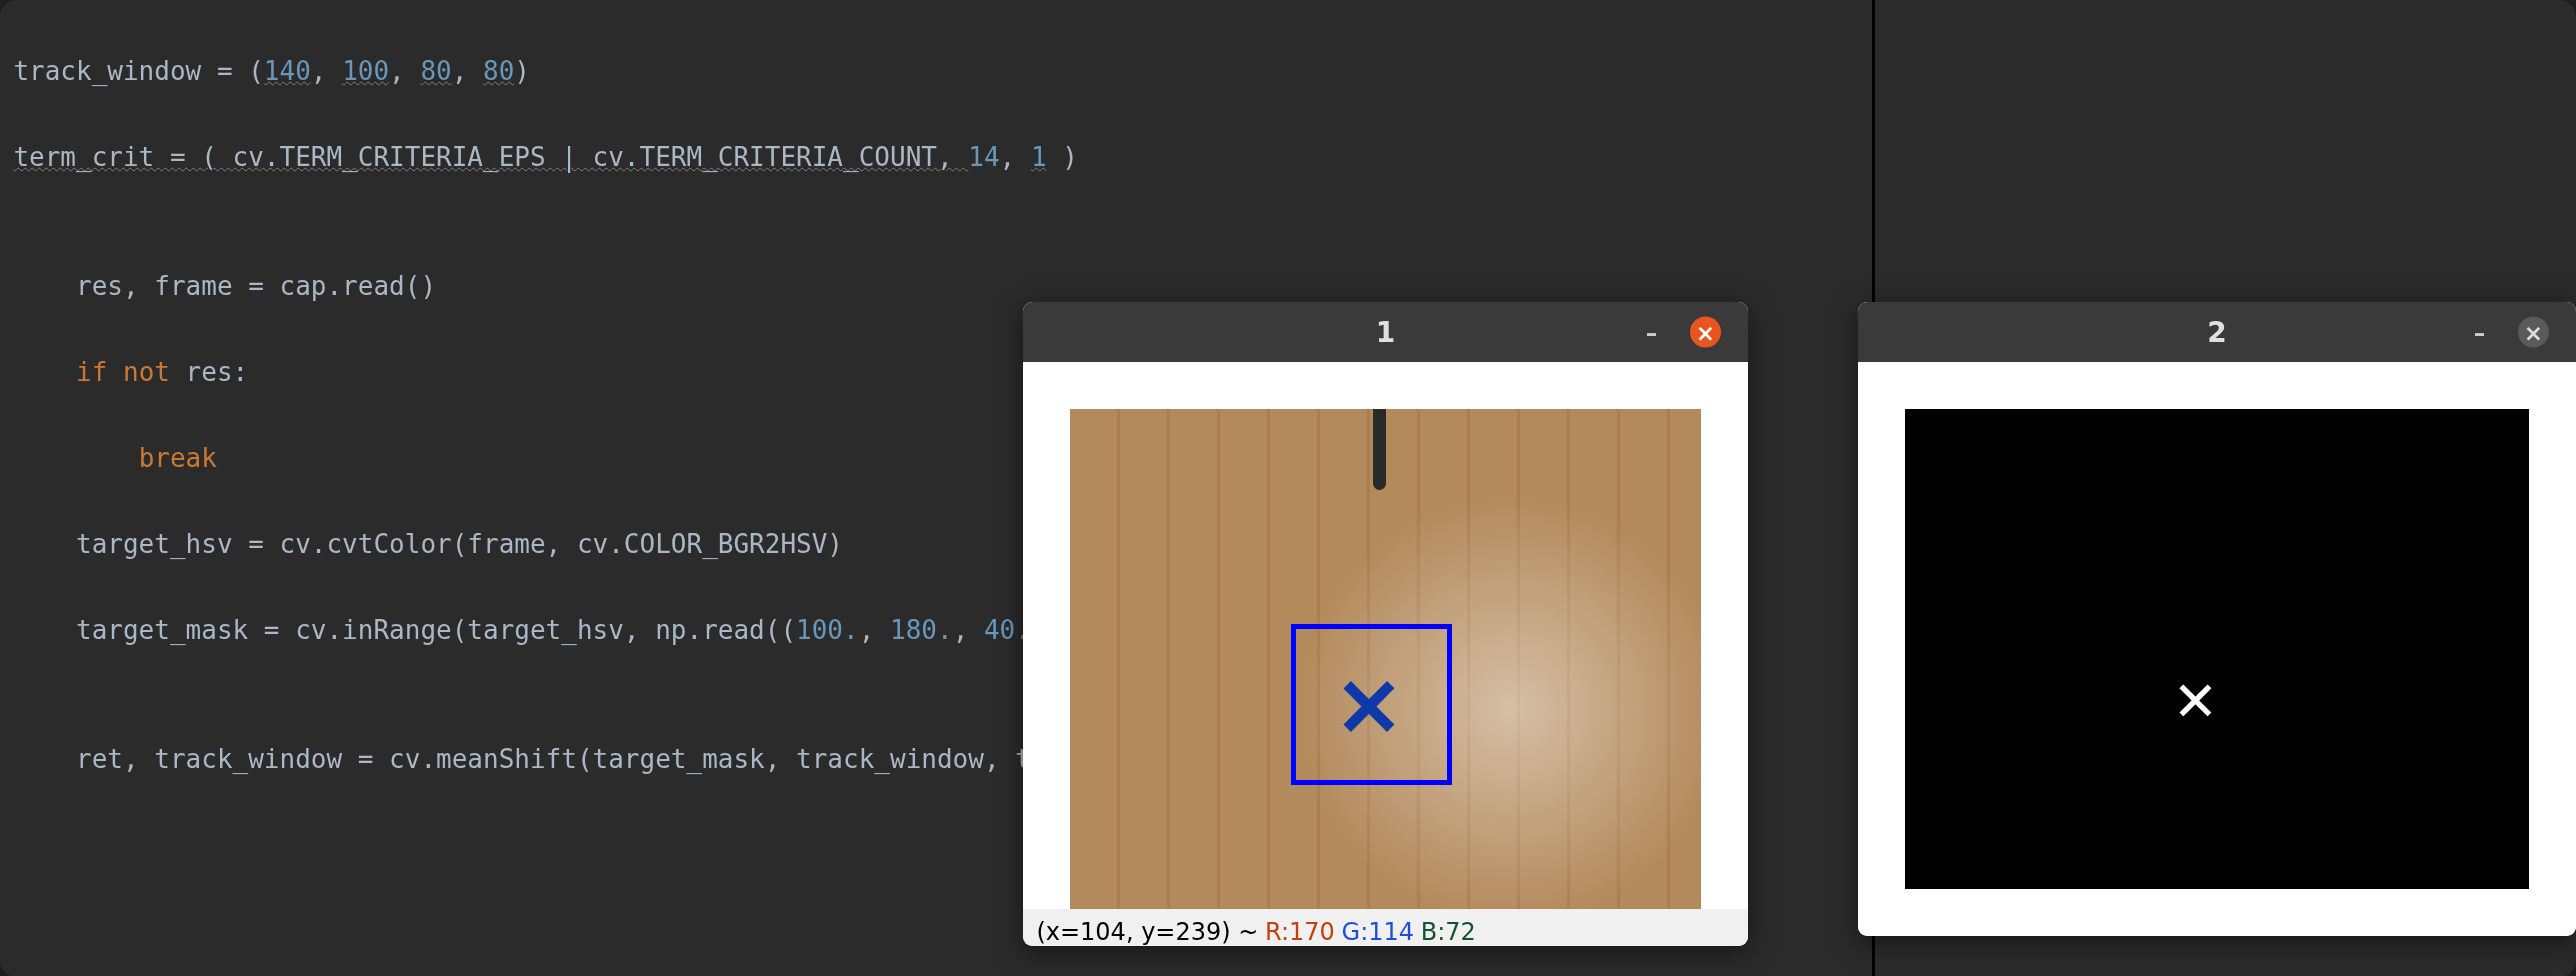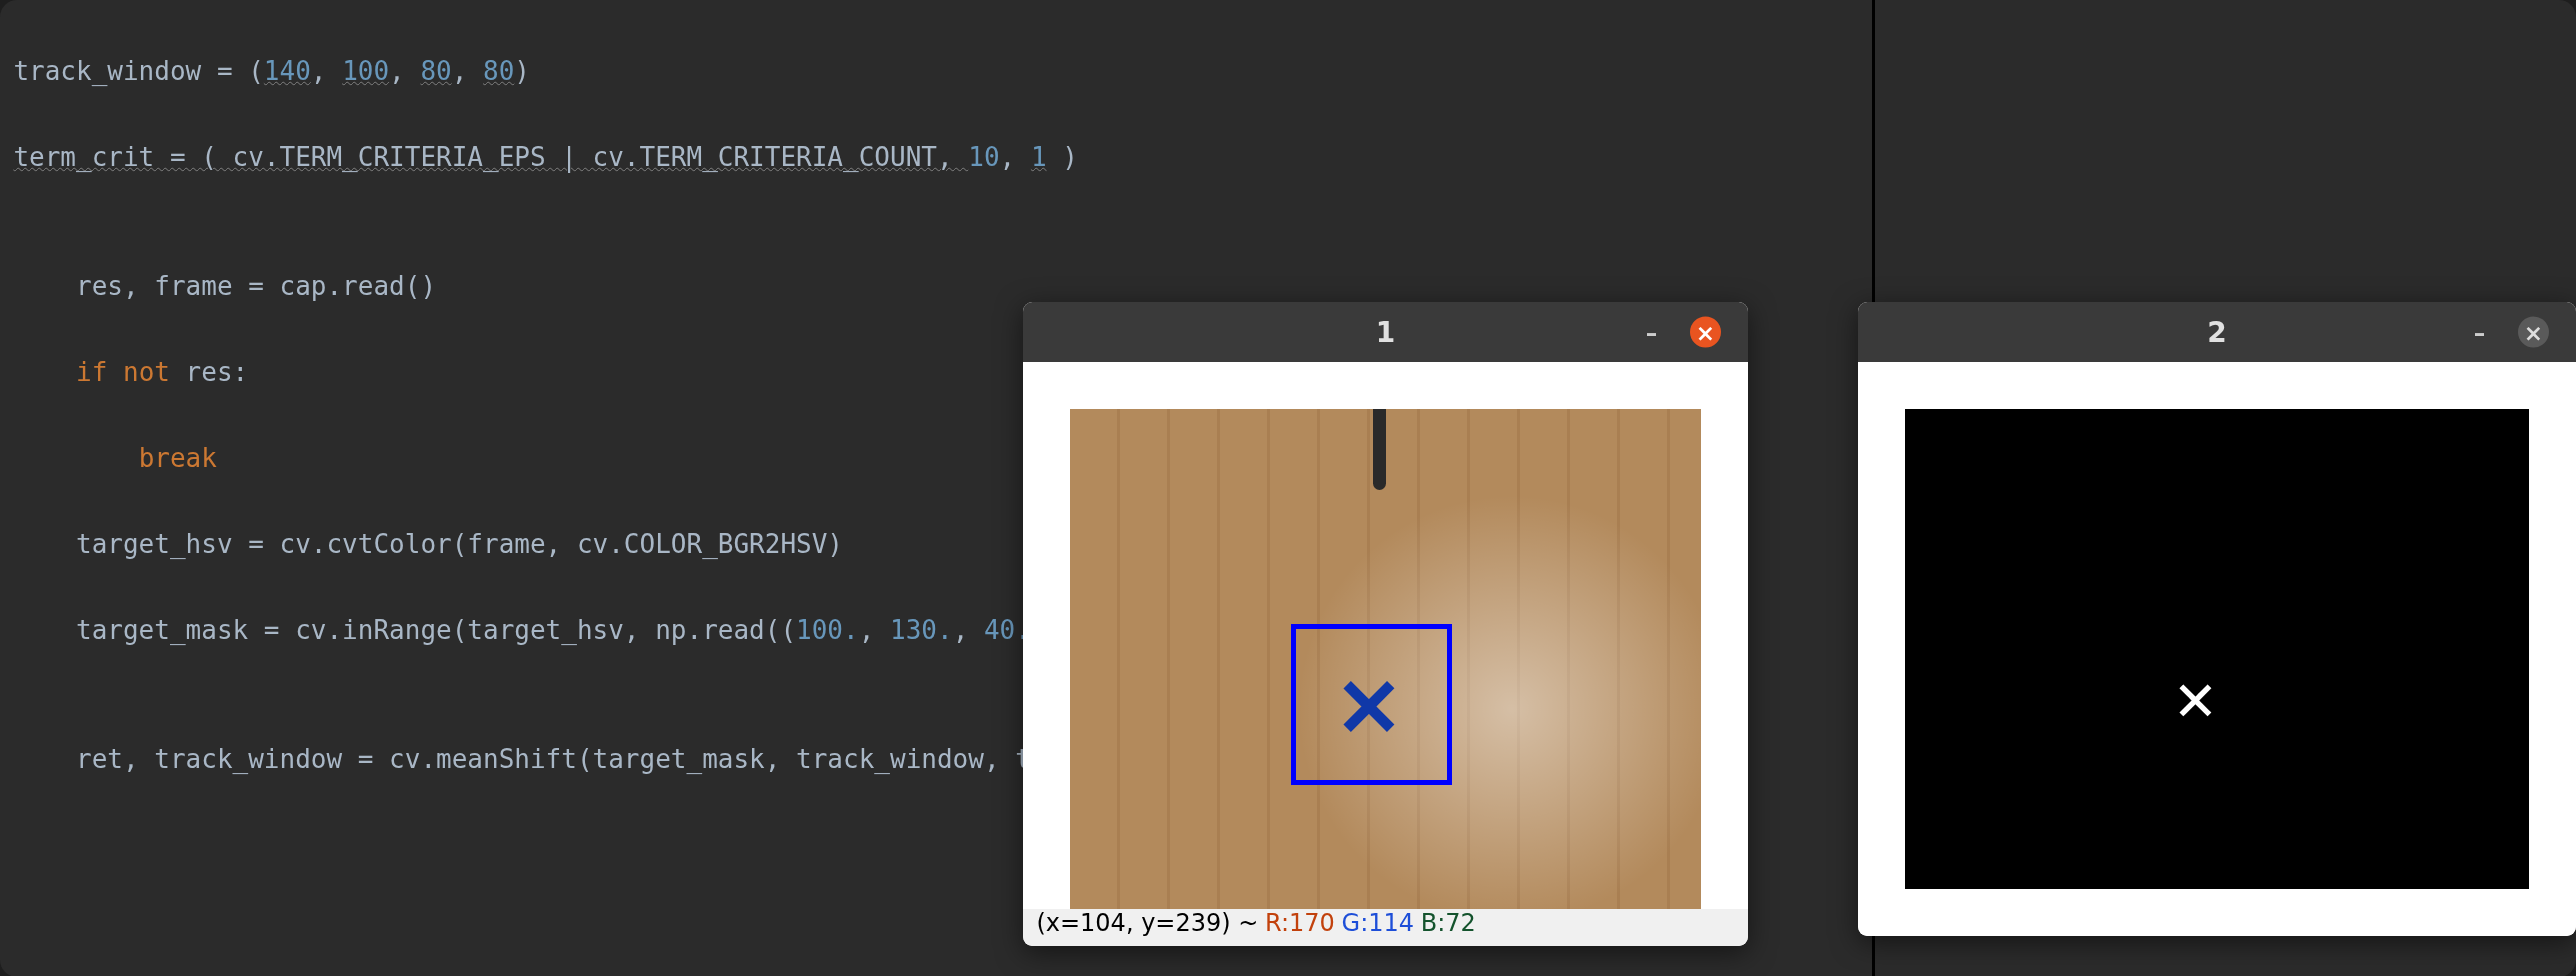--- a/index.html
+++ b/index.html
@@ -110,21 +110,21 @@
     font-size: 81px;
     font-weight: 900;
     transform: translate(-50%, -50%);
     font-family: sans-serif;
   }
 
   .statusbar {
     height: 37px;
     padding: 0 13.4px;
     display: flex;
-    align-items: flex-start;
+    align-items: flex-end;
     font-size: 24px;
     color: #000;
     background: #f0f0f0;
     gap: 6.7px;
   }
   .statusbar .r { color: #c2410c; }
   .statusbar .g { color: #1d4ed8; }
   .statusbar .b { color: #14532d; }
 
   
@@ -142,27 +142,27 @@
     font-weight: 900;
     font-family: monospace;
     letter-spacing: -6.7px;
   }
 </style>
 </head>
 <body>
 
 <div class="editor">
 <span class="ln"><span>track_window = (</span><span class="num underline">140</span><span>, </span><span class="num underline">100</span><span>, </span><span class="num underline">80</span><span>, </span><span class="num underline">80</span><span>)</span></span>
-<span class="ln"><span class="underline">term_crit = ( cv.TERM_CRITERIA_EPS | cv.TERM_CRITERIA_COUNT, </span><span class="num">10</span><span>, </span><span class="num underline">1</span><span> )</span></span>
+<span class="ln"><span class="underline">term_crit = ( cv.TERM_CRITERIA_EPS | cv.TERM_CRITERIA_COUNT, </span><span class="num">14</span><span>, </span><span class="num underline">1</span><span> )</span></span>
 <span class="ln"></span>
 <span class="ln">    res, frame = cap.read()</span>
 <span class="ln"><span>    </span><span class="kw">if not </span><span>res:</span></span>
 <span class="ln"><span>        </span><span class="kw">break</span></span>
 <span class="ln">    target_hsv = cv.cvtColor(frame, cv.COLOR_BGR2HSV)</span>
-<span class="ln"><span>    target_mask = cv.inRange(target_hsv, np.read((</span><span class="num">100.</span><span>, </span><span class="num">130.</span><span>, </span><span class="num">40.</span></span>
+<span class="ln"><span>    target_mask = cv.inRange(target_hsv, np.read((</span><span class="num">100.</span><span>, </span><span class="num">180.</span><span>, </span><span class="num">40.</span></span>
 <span class="ln"></span>
 <span class="ln">    ret, track_window = cv.meanShift(target_mask, track_window, te</span>
 
 
 
 
 
 
 <span class="ln"></span>
 

